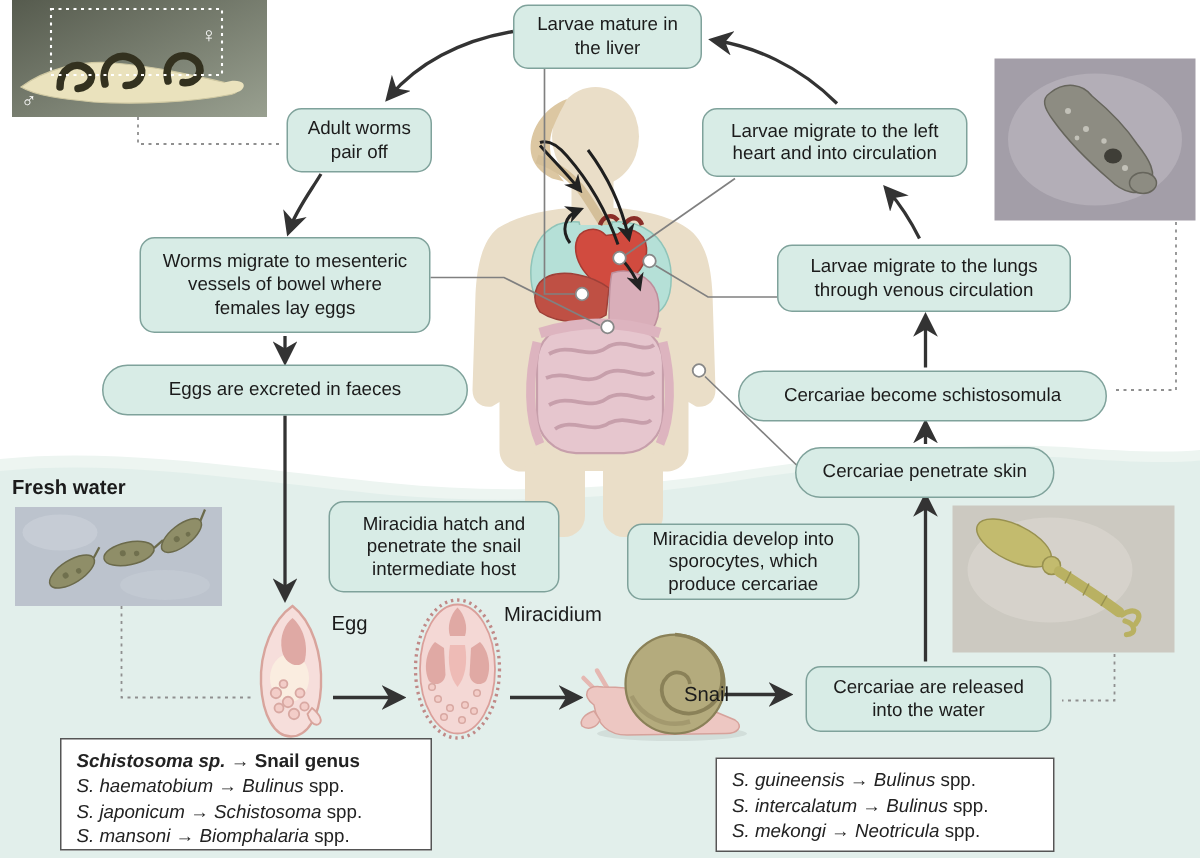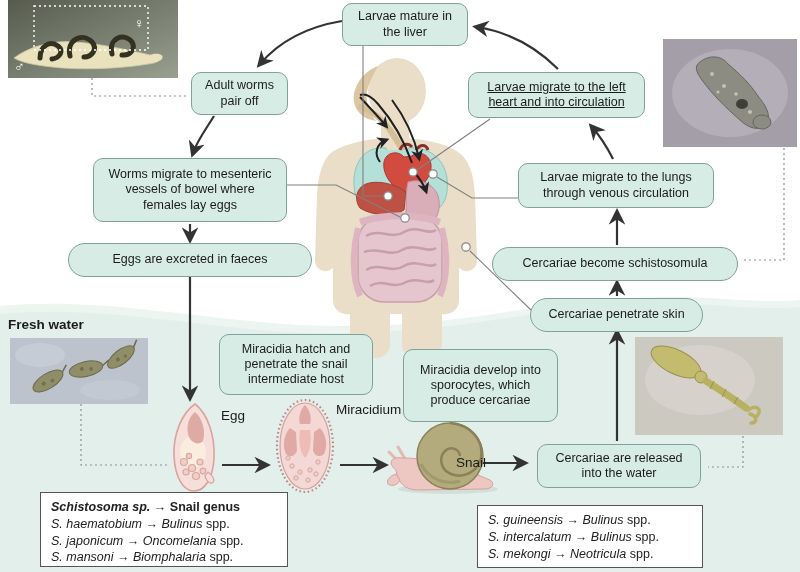--- a/index.html
+++ b/index.html
@@ -224,28 +224,28 @@
       <path d="M396,470 C388,464 390,456 402,458 C425,458 448,463 466,470 L490,480 C496,484 492,489 484,489 L418,490 C404,490 398,482 396,470 Z" fill="#edc7c2" stroke="#d6a29b"></path>
       <path d="M396,474 C390,476 386,480 388,484 C392,487 398,485 400,480 Z" fill="#edc7c2" stroke="#d6a29b"></path>
       <circle cx="450" cy="456" r="33" fill="#b4ab7d" stroke="#8a8158" stroke-width="1.5"></circle>
       <path d="M450,423 C472,425 484,441 481,458 C478,472 463,479 451,474 C441,470 438,458 445,451 C450,446 459,448 460,456" stroke="#8a8158" stroke-width="2.5" fill="none"></path>
       <path d="M421,464 C428,478 444,486 460,481" stroke="#9b9268" stroke-width="3" fill="none" opacity="0.7"></path>
     </g>
   </svg>
 
   <div class="flow-box" style="left:342px;top:3px;width:126px;height:43px;">Larvae mature in the liver</div>
   <div class="flow-box" style="left:191px;top:72px;width:97px;height:43px;">Adult worms pair off</div>
-  <div class="flow-box" style="left:468px;top:72px;width:177px;height:46px;text-decoration:underline;">Larvae migrate to the left heart and into circulation</div>
+  <div class="flow-box" style="left:468px;top:72px;width:177px;height:46px;">Larvae migrate to the left heart and into circulation</div>
   <div class="flow-box" style="left:93px;top:158px;width:194px;height:64px;">Worms migrate to mesenteric vessels of bowel where females lay eggs</div>
   <div class="flow-box pill" style="left:68px;top:243px;width:244px;height:33px;">Eggs are excreted in faeces</div>
   <div class="flow-box" style="left:518px;top:163px;width:196px;height:45px;">Larvae migrate to the lungs through venous circulation</div>
   <div class="flow-box pill" style="left:492px;top:247px;width:246px;height:31px;">Cercariae become schistosomula</div>
   <div class="flow-box pill" style="left:530px;top:298px;width:173px;height:29px;">Cercariae penetrate skin</div>
   <div class="flow-box" style="left:219px;top:334px;width:154px;height:61px;">Miracidia hatch and penetrate the snail intermediate host</div>
-  <div class="flow-box" style="left:403px;top:349px;width:155px;height:73px;">Miracidia develop into sporocytes, which produce cercariae</div>
+  <div class="flow-box" style="left:418px;top:349px;width:155px;height:51px;">Miracidia develop into sporocytes, which produce cercariae</div>
   <div class="flow-box" style="left:537px;top:444px;width:164px;height:44px;">Cercariae are released into the water</div>
 
   <div class="diagram-label bold" style="left:8px;top:317px;">Fresh water</div>
   <div class="diagram-label" style="left:221px;top:408px;">Egg</div>
   <div class="diagram-label" style="left:336px;top:402px;">Miracidium</div>
   <div class="diagram-label" style="left:456px;top:422px;margin-top:33px;">Snail</div>
 
   <div class="species-box" style="left:40px;top:492px;width:248px;height:75px;">
     <div class="title">
       <span class="sp">Schistosoma sp.</span>
@@ -254,21 +254,21 @@
     </div>
     <div>
       <span class="sp">S. haematobium</span>
       <span>→</span>
       <span class="sp">Bulinus</span>
       <span>spp.</span>
     </div>
     <div>
       <span class="sp">S. japonicum</span>
       <span>→</span>
-      <span class="sp">Oncomelania</span>
+      <span class="sp">Schistosoma</span>
       <span>spp.</span>
     </div>
     <div>
       <span class="sp">S. mansoni</span>
       <span>→</span>
       <span class="sp">Biomphalaria</span>
       <span>spp.</span>
     </div>
   </div>
 

